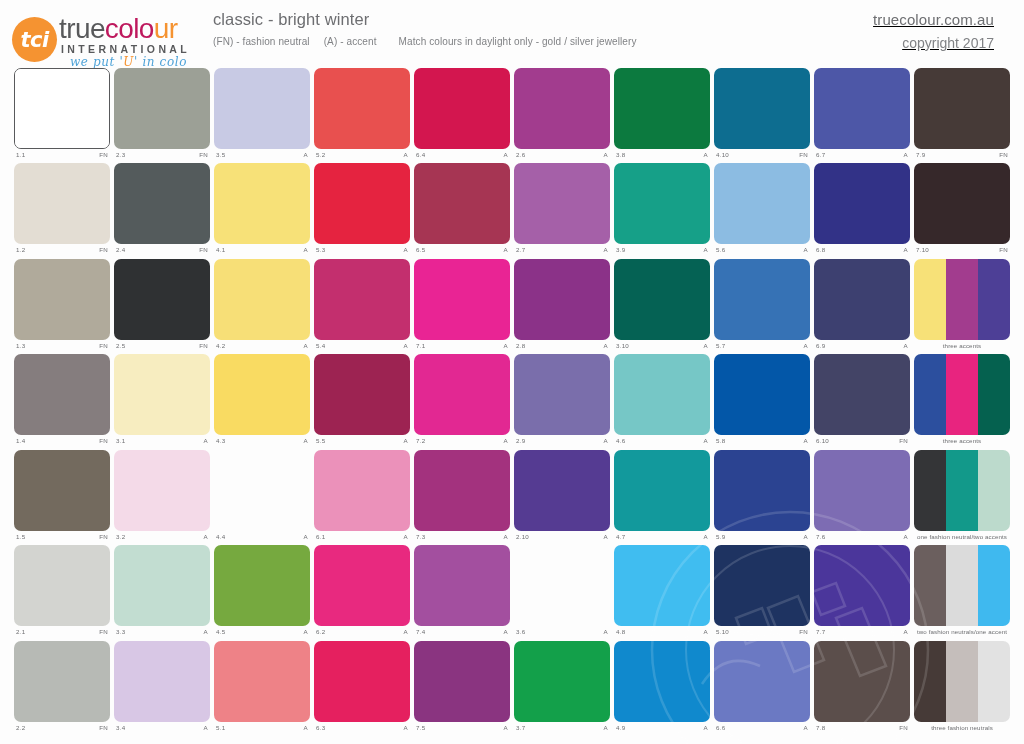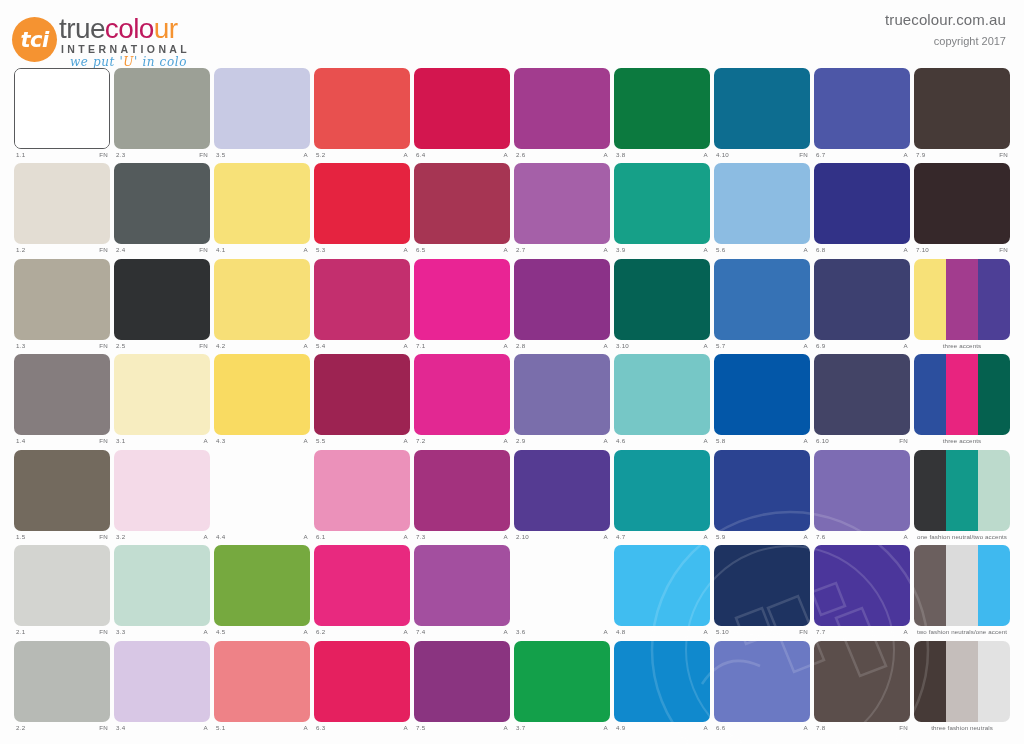--- a/index.html
+++ b/index.html
@@ -52,23 +52,23 @@
     font-size:16.5px; color:#6d6e71; font-weight:400;
     letter-spacing:0.1px; white-space:nowrap;
   }
   .title-sub {
     margin-top:7px; font-size:10px; color:#808285;
     letter-spacing:0.1px; white-space:nowrap;
   }
   .title-sub .gap { display:inline-block; width:14px; }
   .title-sub .gap2 { display:inline-block; width:22px; }
 
-  .right-block { position:absolute; right:18px; top:11px; text-align:right; }
+  .right-block { position:absolute; right:30px; top:11px; text-align:right;text-decoration:underline; }
   .site { font-size:15px; color:#6d6e71; letter-spacing:0.1px; white-space:nowrap; }
-  .copy { margin-top:7px; font-size:11px; color:#808285; white-space:nowrap; }
+  .copy { margin-top:7px; font-size:14px; color:#808285; white-space:nowrap; }
 
   
   .grid {
     position:absolute; left:14px; top:68px;
     width:996px; height:668px;
     display:grid;
     grid-template-columns:repeat(10, 1fr);
     grid-template-rows:repeat(7, 1fr);
     column-gap:4px; row-gap:0px;
   }
@@ -115,20 +115,24 @@
   <div class="header">
 
     <div class="logo-block">
       <div class="logo-circle"></div>
       <div class="logo-tci">tci</div>
       <div class="logo-word"><span class="w-true">true</span><span class="w-col">colo</span><span class="w-our">ur</span></div>
       <div class="logo-intl">INTERNATIONAL</div>
       <div class="logo-tag"><span>we put '</span><span class="hl">U</span><span>' in colo</span></div>
     </div>
 
+    <div class="title-block">
+      <div class="title-main">classic - bright winter</div>
+      <div class="title-sub"><span>(FN) - fashion neutral</span><span class="gap"></span><span>(A) - accent</span><span class="gap2"></span><span>Match colours in daylight only - gold / silver jewellery</span></div>
+    </div>
 
     <div class="right-block">
       <div class="site">truecolour.com.au</div>
       <div class="copy">copyright 2017</div>
     </div>
   </div>
 
   <div class="grid" id="swatch-grid">
       <div class="cell">
         <div class="swatch outline">

